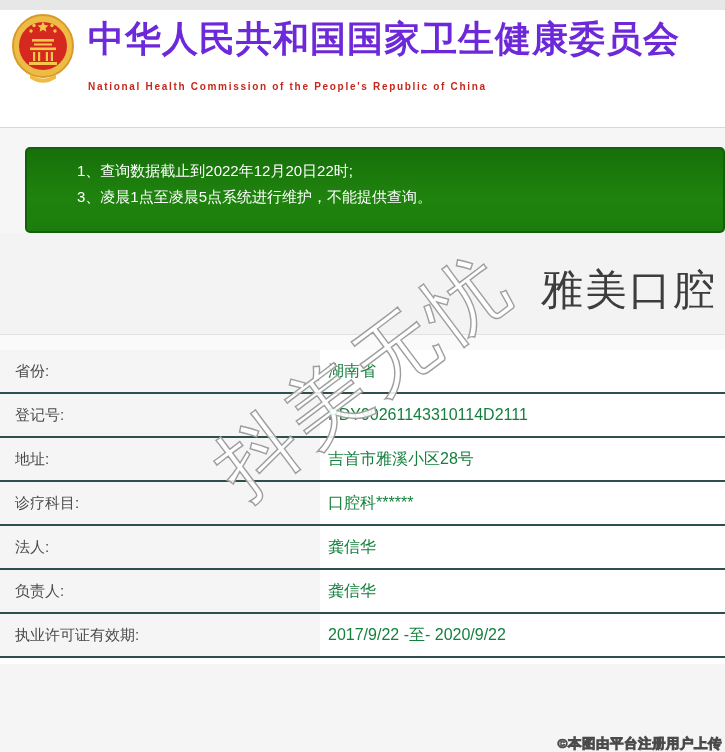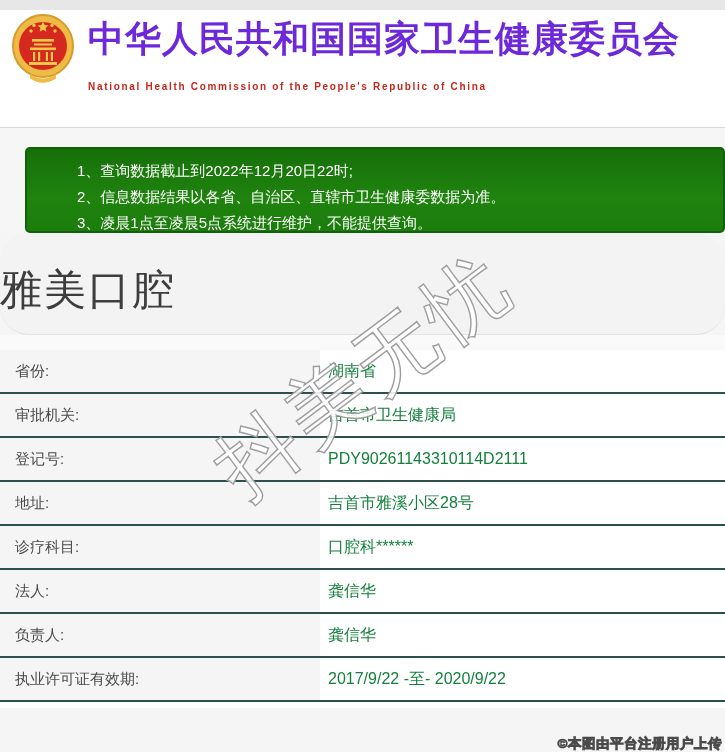--- a/index.html
+++ b/index.html
@@ -34,21 +34,21 @@
     margin-left:25px; width:700px; height:86px;
     background:linear-gradient(180deg,#17700a 0%, #1f830e 60%, #1c7d0c 100%);
     border:2px solid #11600a; border-radius:5px;
     color:#ffffff; font-size:15px; line-height:26px;
     padding:9px 8px 0 50px;
   }
 
   
   .title-band {
     height:102px; background:#f3f3f3; border-bottom:1px solid #e2e2e2;
-    padding:36px 8px 0 0;border-radius:29px;
+    text-align:right; padding:36px 8px 0 0;
   }
   .inst-name {
     font-size:42px; color:#3d3d3d; letter-spacing:2px; line-height:1;
     font-weight:normal; display:inline-block;
   }
   .title-gap { height:15px; background:#fafafa; }
 
   
   .info-table { background:#ffffff; }
   .row {
@@ -99,38 +99,33 @@
   </svg>
   <div class="header-titles">
     <div class="title-cn">中华人民共和国国家卫生健康委员会</div>
     <div class="title-en">National Health Commission of the People's Republic of China</div>
   </div>
 </div>
 
 <div class="notice-wrap">
   <div class="notice-box">
     <div>1、查询数据截止到2022年12月20日22时;</div>
-    <div>2、信息数据结果以各省、自治区、直辖市卫生健康委数据为准。</div>
     <div>3、凌晨1点至凌晨5点系统进行维护，不能提供查询。</div>
   </div>
 </div>
 
 <div class="title-band">
   <span class="inst-name">雅美口腔</span>
 </div>
 <div class="title-gap"></div>
 
 <div class="info-table">
   <div class="row">
     <div class="cell-label">省份:</div>
     <div class="cell-value">湖南省</div>
-  </div>
-  <div class="row">
-    <div class="cell-label">审批机关:</div>
-    <div class="cell-value">吉首市卫生健康局</div>
   </div>
   <div class="row">
     <div class="cell-label">登记号:</div>
     <div class="cell-value">PDY90261143310114D2111</div>
   </div>
   <div class="row">
     <div class="cell-label">地址:</div>
     <div class="cell-value">吉首市雅溪小区28号</div>
   </div>
   <div class="row">

